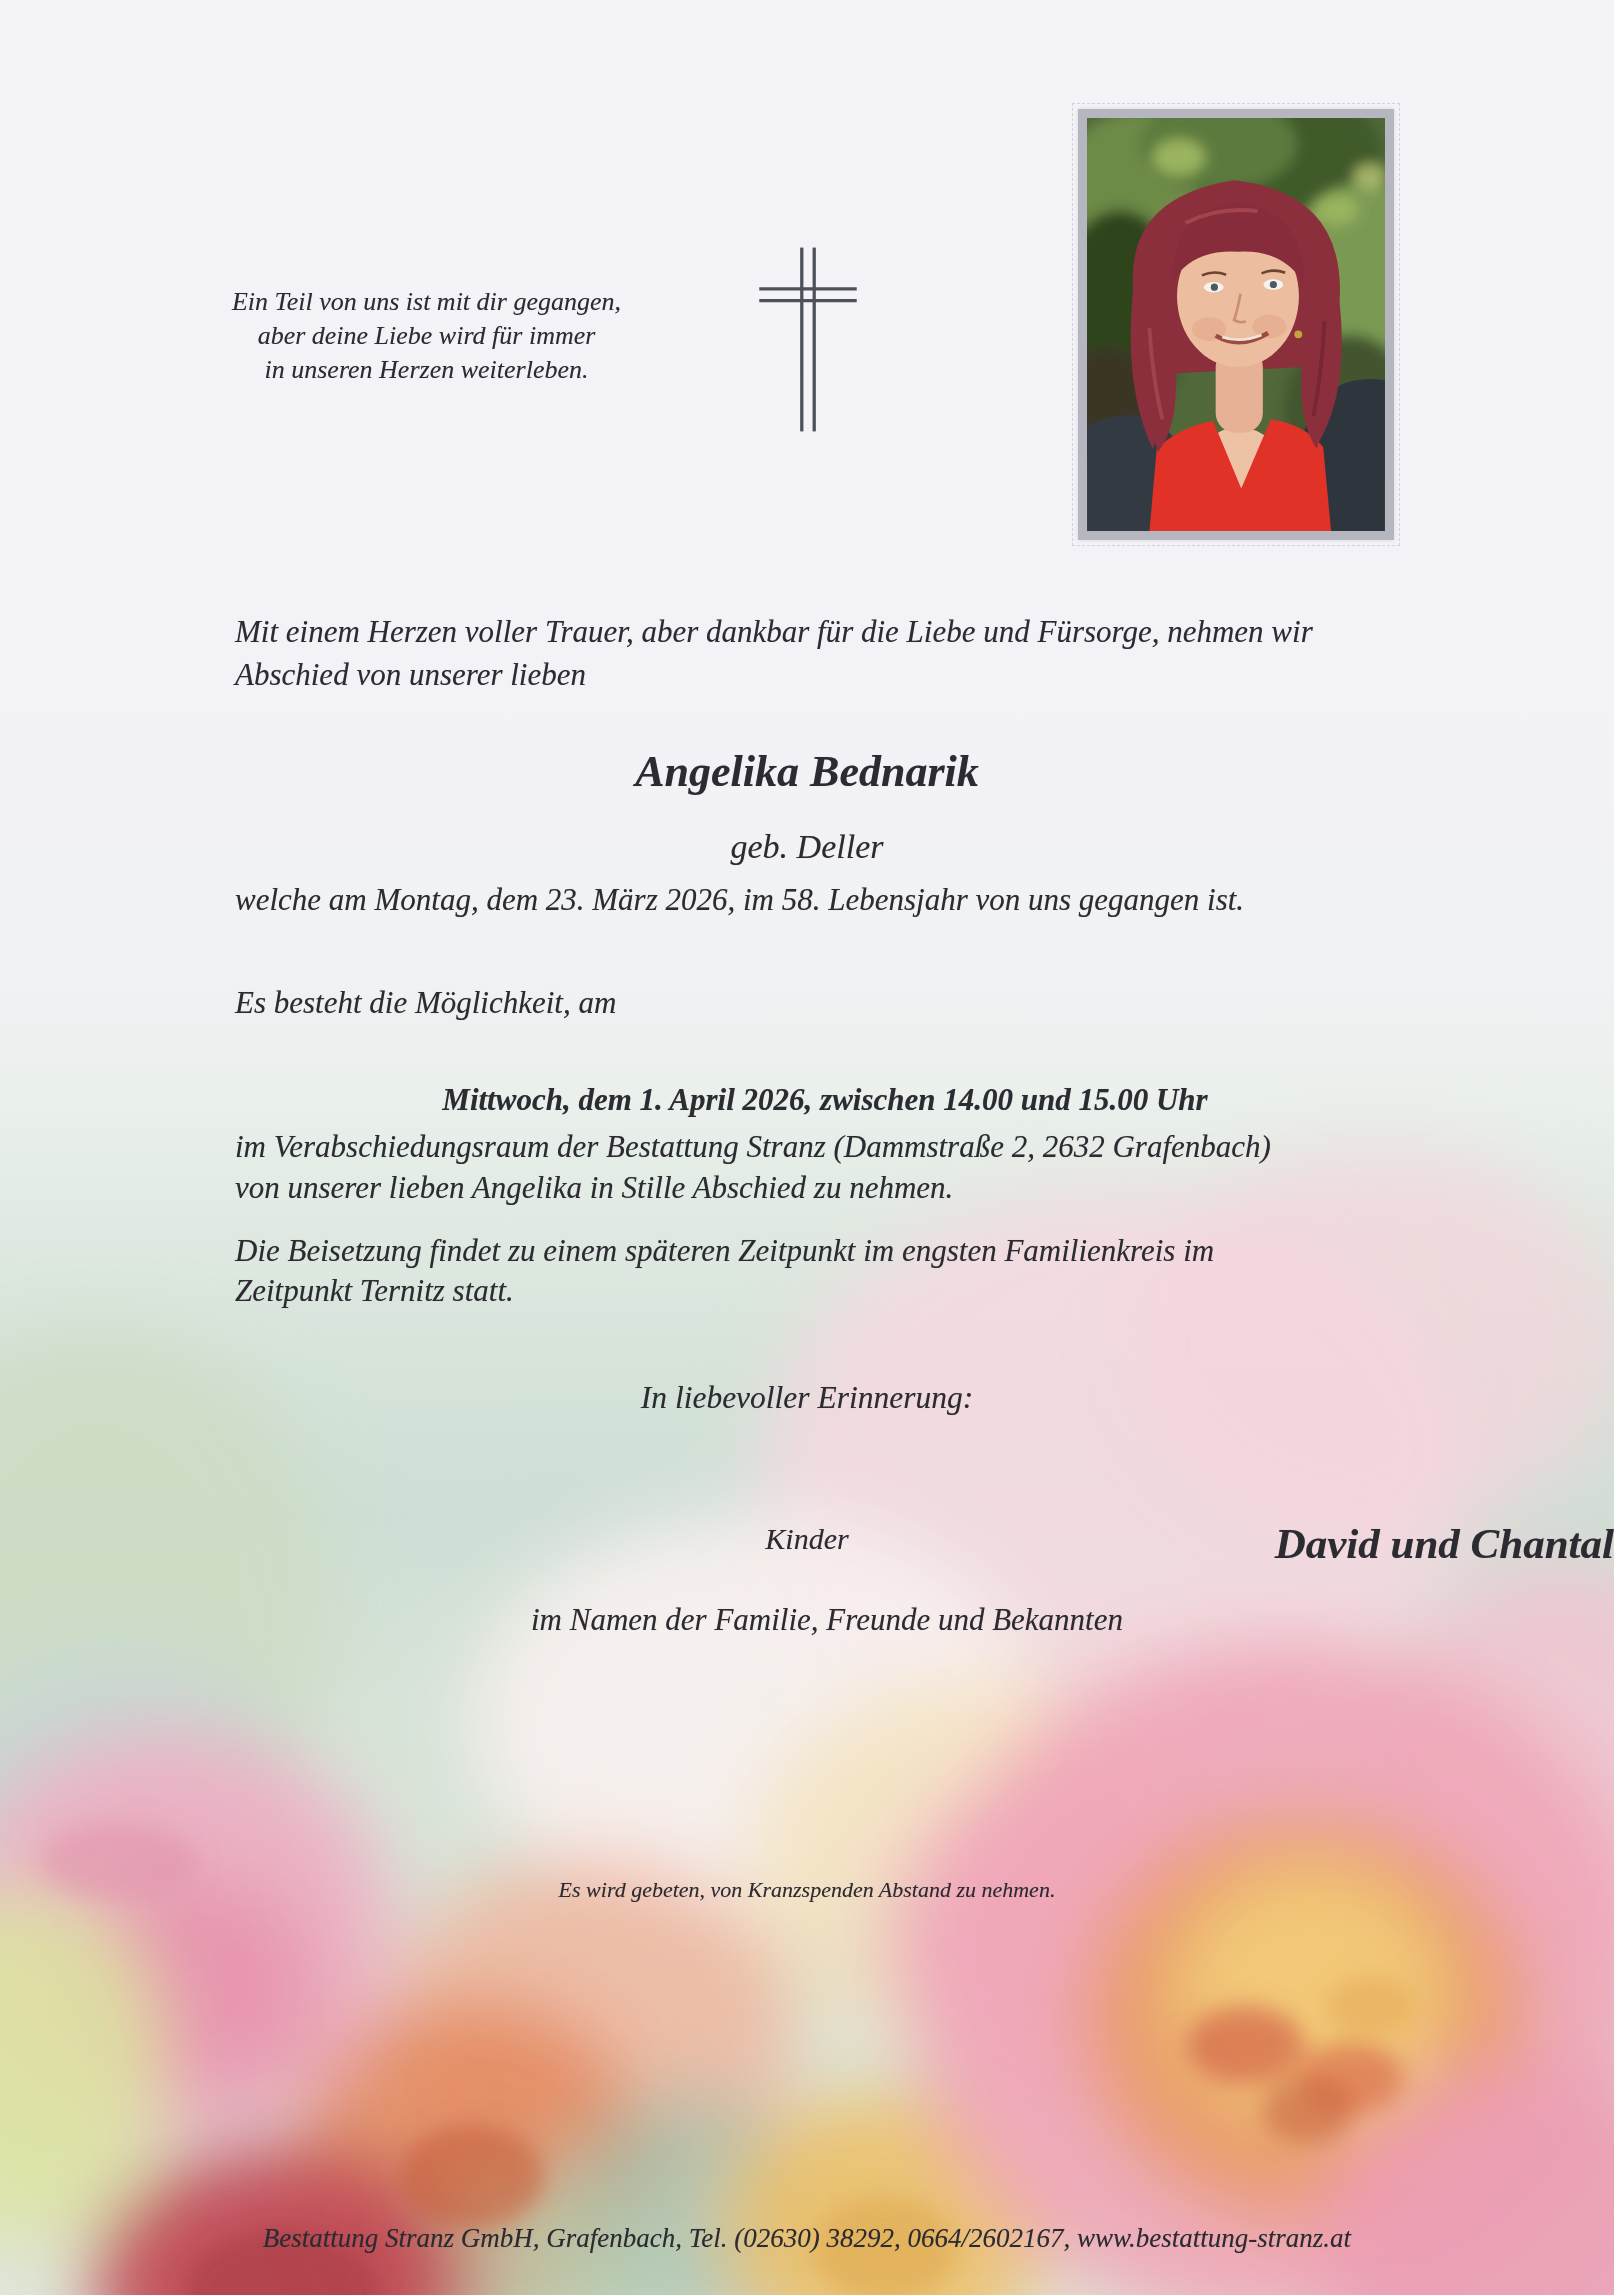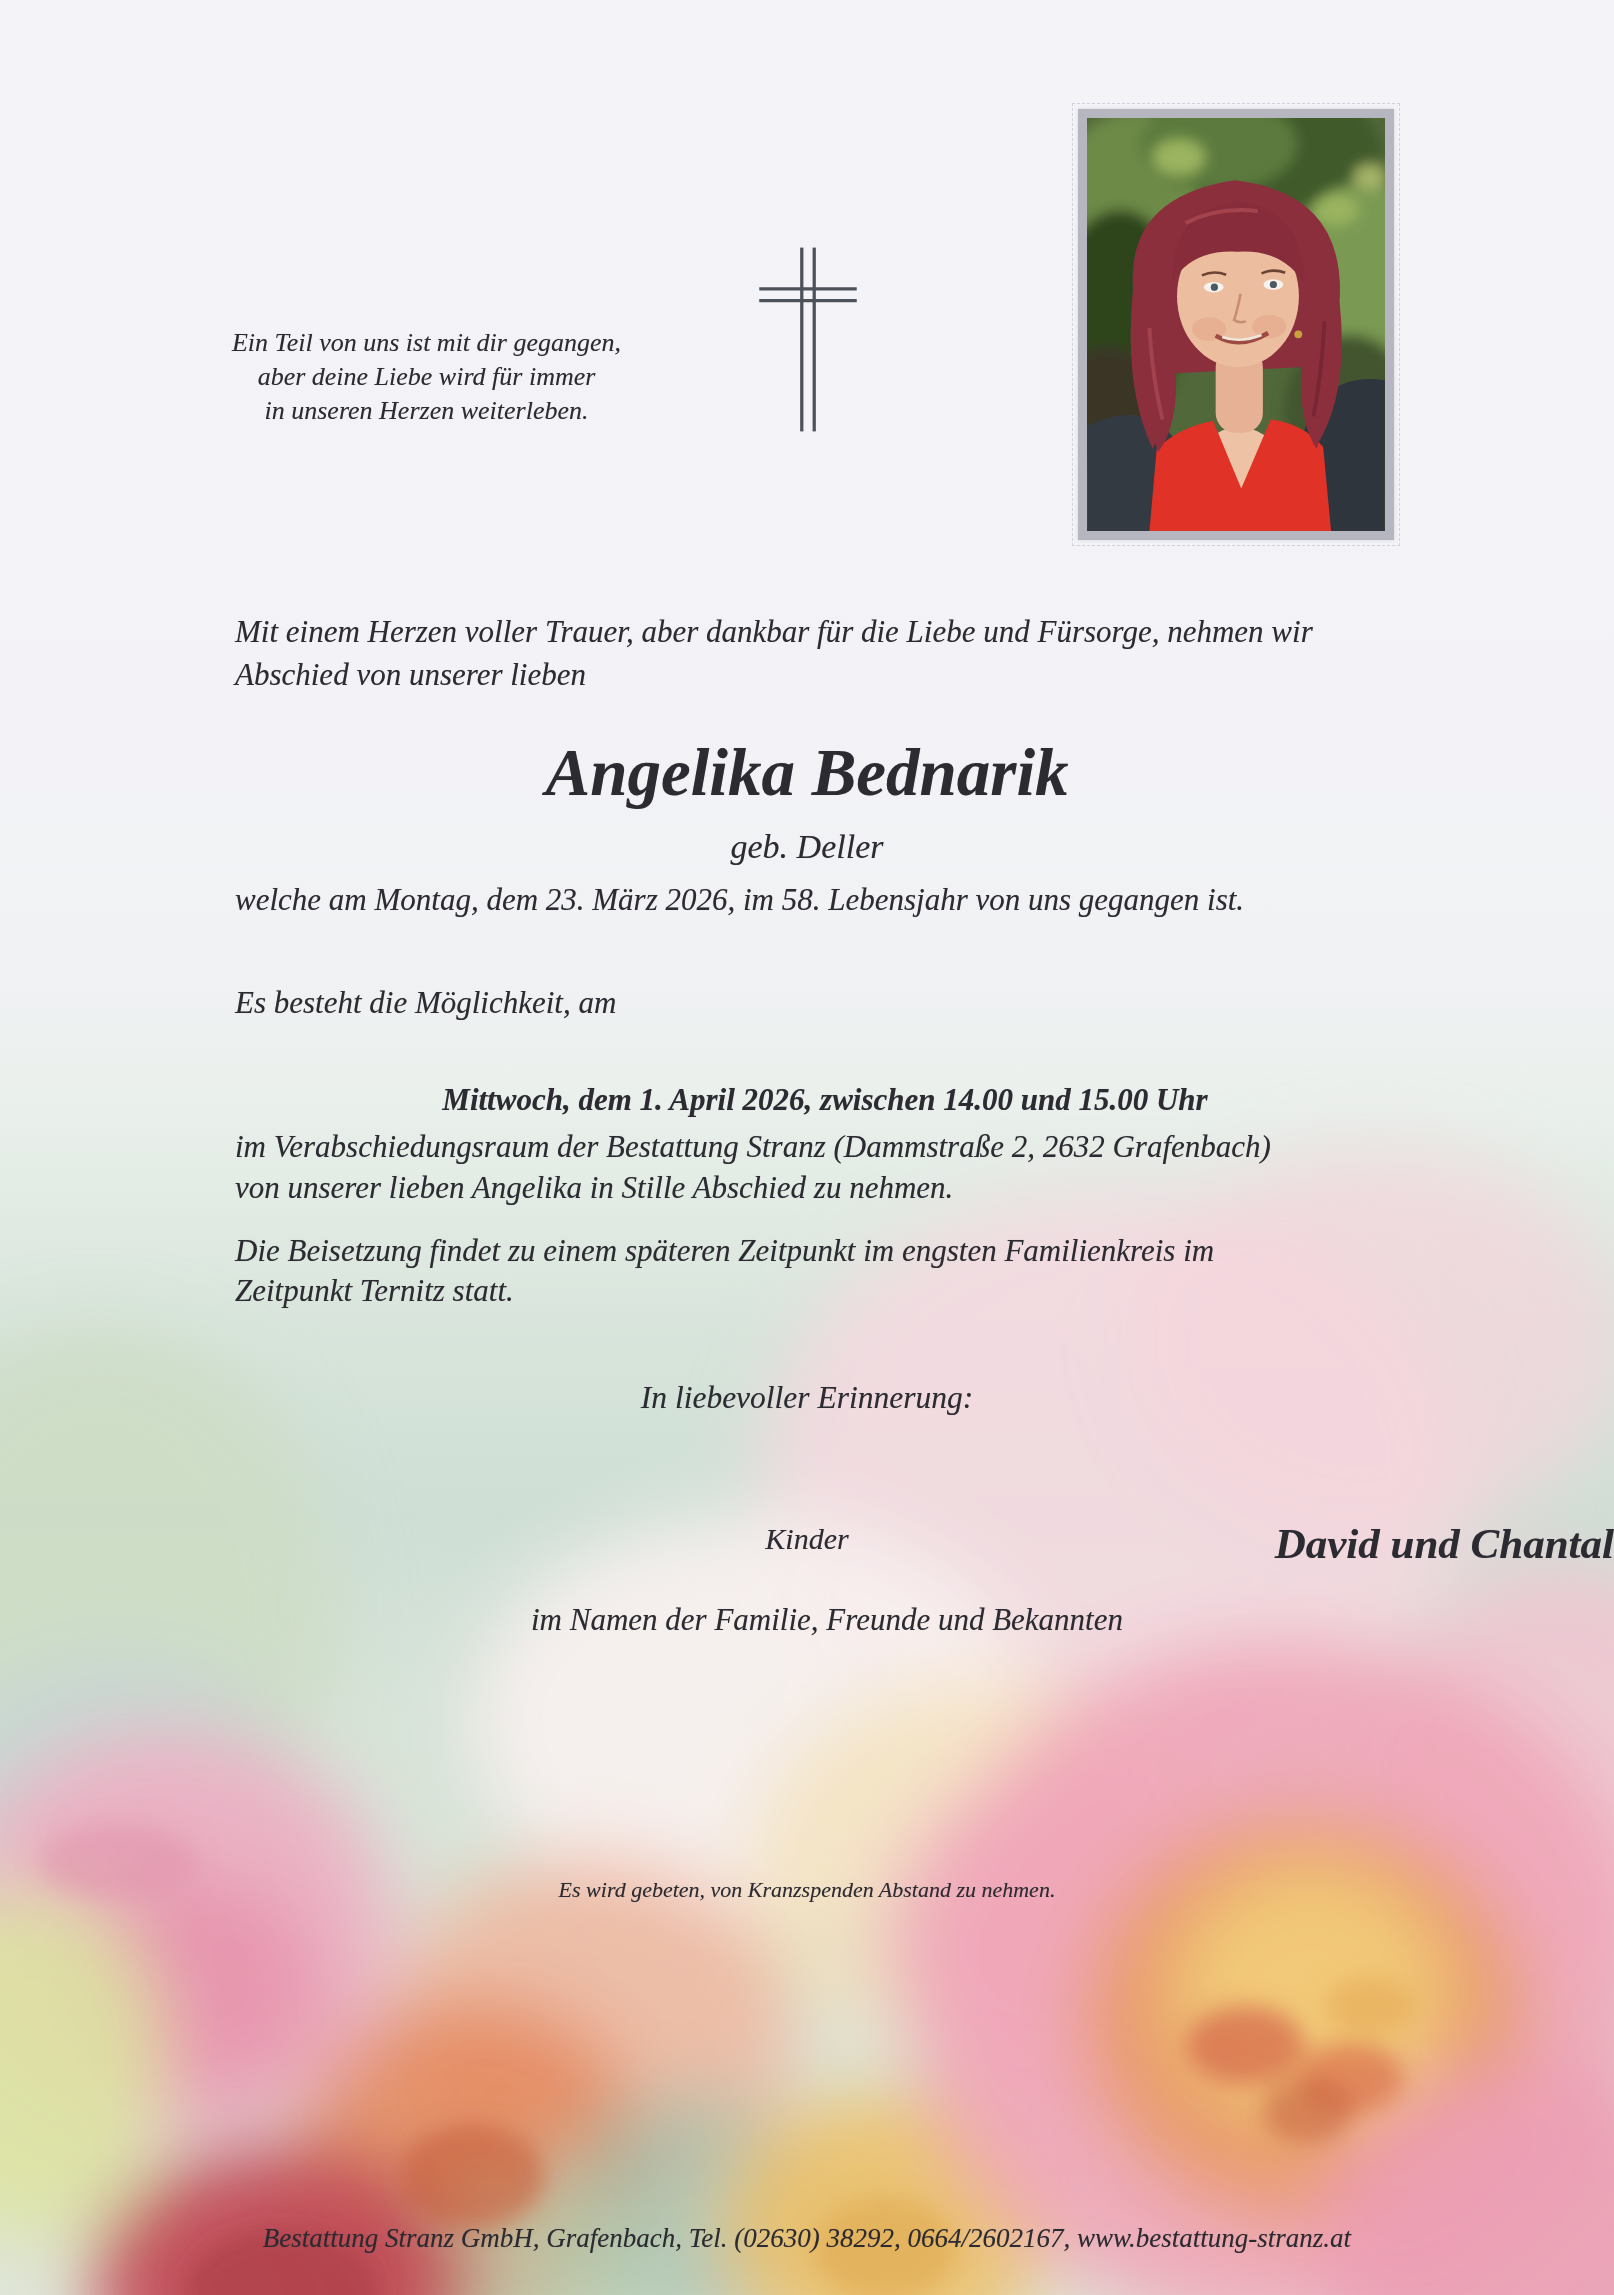--- a/index.html
+++ b/index.html
@@ -11,24 +11,24 @@
     color:#2b2b31;
     background:linear-gradient(180deg,
       #f4f4f8 0%, #f3f3f7 30%, #f1f2f4 42%,
       #eaf0ec 48%, #dfe9e1 54%, #d5e3d9 60%,
       #cfdfd6 66%, #d7e3d8 74%, #e0e6da 100%);
   }
   .bg-flowers{position:absolute;left:0;top:1049px;width:1614px;height:1246px;}
   .txt{position:absolute;font-style:italic;white-space:nowrap;
        text-shadow:0 0 0.7px rgba(42,42,52,.35);}
   .quote{left:164px;top:285px;width:525px;text-align:center;
-         font-size:26px;line-height:34px;margin-top:41px;}
+         font-size:26px;line-height:34px;}
   .intro{left:235px;top:610px;font-size:31px;line-height:43px;}
   .name{left:0;right:0;top:736px;text-align:center;
-        font-size:67px;font-weight:bold;line-height:72px;}
+        font-size:44px;font-weight:bold;line-height:72px;}
   .geb{left:0;right:0;top:821px;text-align:center;font-size:34px;margin-top:7px;}
   .death{left:235px;top:882px;font-size:31px;}
   .possib{left:235px;top:985px;font-size:31px;}
   .datetime{left:36px;right:0;top:1054px;text-align:center;
             font-size:31px;font-weight:bold;margin-top:28px;}
   .location{left:235px;top:1126px;font-size:31px;line-height:41px;}
   .burial{left:235px;top:1231px;font-size:31px;line-height:40px;}
   .memory{left:0;right:0;top:1380px;text-align:center;font-size:31.5px;}
   .names{left:0;right:0;top:1519px;text-align:right;
          font-size:43px;font-weight:bold;}

